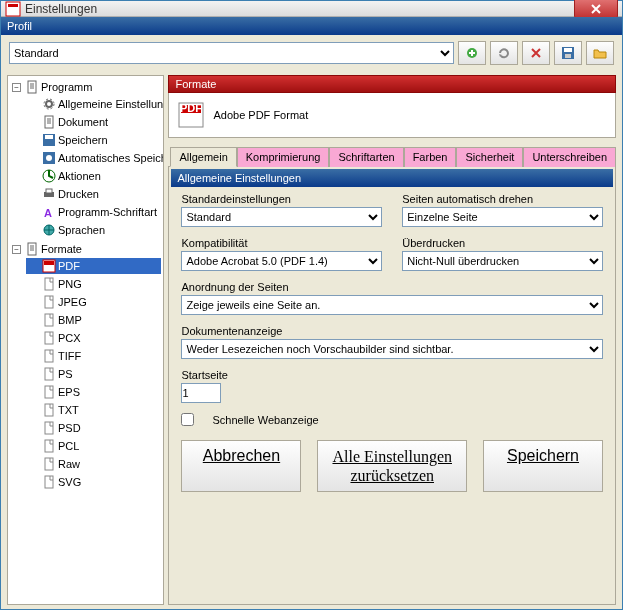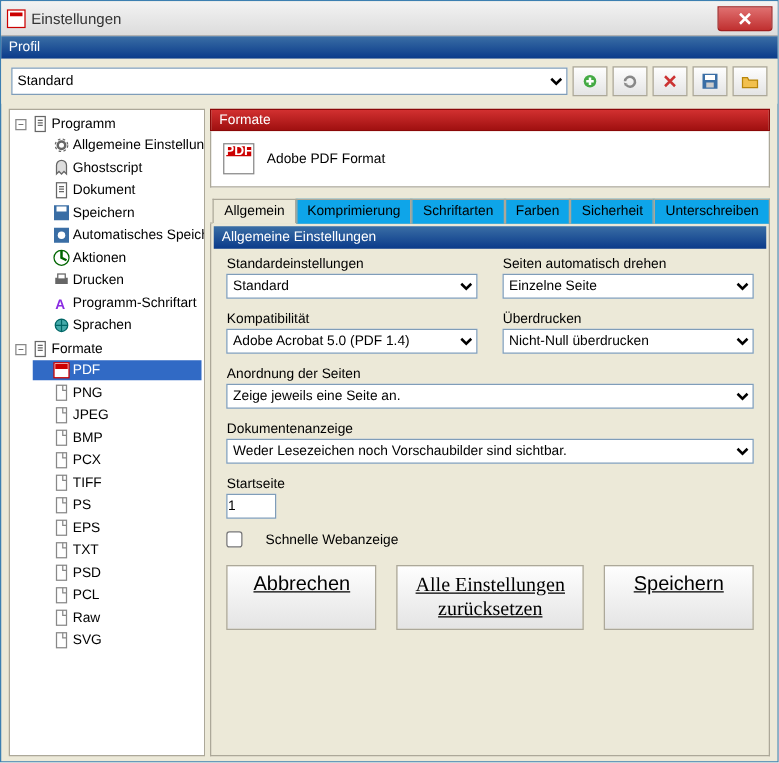--- a/index.html
+++ b/index.html
@@ -1,18 +1,18 @@
 <!DOCTYPE html>
 <html><head>
 <meta charset="utf-8">
 <style>
 * { box-sizing: border-box; margin: 0; padding: 0; font-family: Tahoma, Arial, sans-serif; font-size: 11px; }
 body { background: #fff; width: 623px; height: 610px; overflow: hidden; }
 .window { width: 623px; height: 610px; border: 1px solid #3c7fb1; display: flex; flex-direction: column; background: #ece9d8; }
-.titlebar { height: 28px; background: linear-gradient(#f3f3f3,#dcdcdc); border-bottom: 1px solid #b0b0b0; display: flex; align-items: center; padding: 0 4px; }
+.titlebar { height: 16px; background: linear-gradient(#f3f3f3,#dcdcdc); border-bottom: 1px solid #b0b0b0; display: flex; align-items: center; padding: 0 4px; }
 .titlebar .title-icon { width: 16px; height: 16px; margin-right: 4px; }
 .titlebar .title-text { flex: 1; color: #333; font-size: 12px; }
 .titlebar .close { width: 44px; height: 20px; background: linear-gradient(#e07070,#c03030); border: 1px solid #a02020; border-radius: 0 0 3px 3px; display: flex; align-items: center; justify-content: center; color: #fff; font-weight: bold; cursor: pointer; }
 .profil-bar { background: linear-gradient(#3a6ea5,#0a3a8a); color: #fff; padding: 2px 6px; height: 18px; display: flex; align-items: center; }
 .profil-body { padding: 6px 8px; display: flex; align-items: center; gap: 4px; background: #ece9d8; }
 .profil-body select { flex: 1; height: 22px; font-size: 11px; border: 1px solid #7f9db9; background: #fff; }
 .tbtn { width: 28px; height: 24px; border: 1px solid #aca899; background: linear-gradient(#fefefe,#e4e4e4); display: flex; align-items: center; justify-content: center; cursor: pointer; }
 .content { flex: 1; display: flex; overflow: hidden; }
 .tree { width: 200px; border: 1px solid #aca899; background: #fff; margin: 4px 2px 4px 6px; overflow-y: auto; padding: 2px; }
 .tree ul { list-style: none; }
@@ -20,21 +20,21 @@
 .tree .row { display: flex; align-items: center; gap: 2px; padding: 1px 2px; cursor: pointer; }
 .tree .toggle { width: 9px; height: 9px; border: 1px solid #888; font-size: 8px; line-height: 7px; text-align: center; color: #333; margin-right: 2px; flex-shrink:0; }
 .tree .row.sel { background: #316ac5; color: #fff; }
 .tree .children { padding-left: 16px; }
 .tree .spacer { width: 12px; display: inline-block; flex-shrink:0; }
 .ico { width: 14px; height: 14px; flex-shrink: 0; display: inline-block; }
 .right { flex: 1; margin: 4px 6px 4px 2px; display: flex; flex-direction: column; }
 .sec-header { background: linear-gradient(#d23030,#a01010); color: #fff; padding: 2px 6px; height: 18px; display: flex; align-items: center; border: 1px solid #8a0808; }
 .sec-box { background: #fff; border: 1px solid #aca899; border-top: none; padding: 8px; display: flex; align-items: center; gap: 8px; }
 .tabs { display: flex; margin-top: 8px; border-bottom: 1px solid #aca899; padding-left: 2px; }
-.tab { border: 1px solid #aca899; border-bottom: none; background: #0ea5e9; padding: 3px 8px; margin-right: 0; cursor: pointer; position: relative; top: 1px; }
+.tab { border: 1px solid #aca899; border-bottom: none; background: #f9a8d4; padding: 3px 8px; margin-right: 0; cursor: pointer; position: relative; top: 1px; }
 .tab.active { background: #ece9d8; border-bottom: 1px solid #ece9d8; }
 .panel { border: 1px solid #aca899; border-top: none; flex: 1; padding: 0; background: #ece9d8; display: flex; flex-direction: column; }
 .panel-head { background: linear-gradient(#3a6ea5,#0a3a8a); color: #fff; padding: 2px 6px; margin: 2px; height: 18px; display: flex; align-items: center; }
 .panel-body { padding: 4px 12px; display: grid; grid-template-columns: 1fr 1fr; column-gap: 20px; row-gap: 2px; }
 .fld { display: flex; flex-direction: column; margin-bottom: 8px; }
 .fld label { margin-bottom: 2px; }
 .fld select, .fld input[type=text] { border: 1px solid #7f9db9; background: #fff; height: 20px; font-size: 11px; }
 .full { grid-column: 1 / span 2; }
 .startseite input { width: 40px; }
 .chkrow { grid-column: 1 / span 2; display: flex; align-items: center; gap: 18px; }
@@ -126,31 +126,20 @@
                     </svg>
                   </span>
                   <span>Allgemeine Einstellungen</span>
                 </div>
               </li>
               <li>
                 <div class="row">
                   <span class="spacer"></span>
                   <span class="ico">
                     <svg viewBox="0 0 14 14">
-                      <path d="M3 12V5a4 4 0 0 1 8 0v7l-2-2-2 2-2-2z" fill="#ddd" stroke="#666"></path>
-                    </svg>
-                  </span>
-                  <span>Ghostscript</span>
-                </div>
-              </li>
-              <li>
-                <div class="row">
-                  <span class="spacer"></span>
-                  <span class="ico">
-                    <svg viewBox="0 0 14 14">
                       <rect x="3" y="1" width="8" height="12" fill="#fff" stroke="#666"></rect>
                       <path d="M5 4h4M5 6h4M5 8h4" stroke="#666"></path>
                     </svg>
                   </span>
                   <span>Dokument</span>
                 </div>
               </li>
               <li>
                 <div class="row">
                   <span class="spacer"></span>

